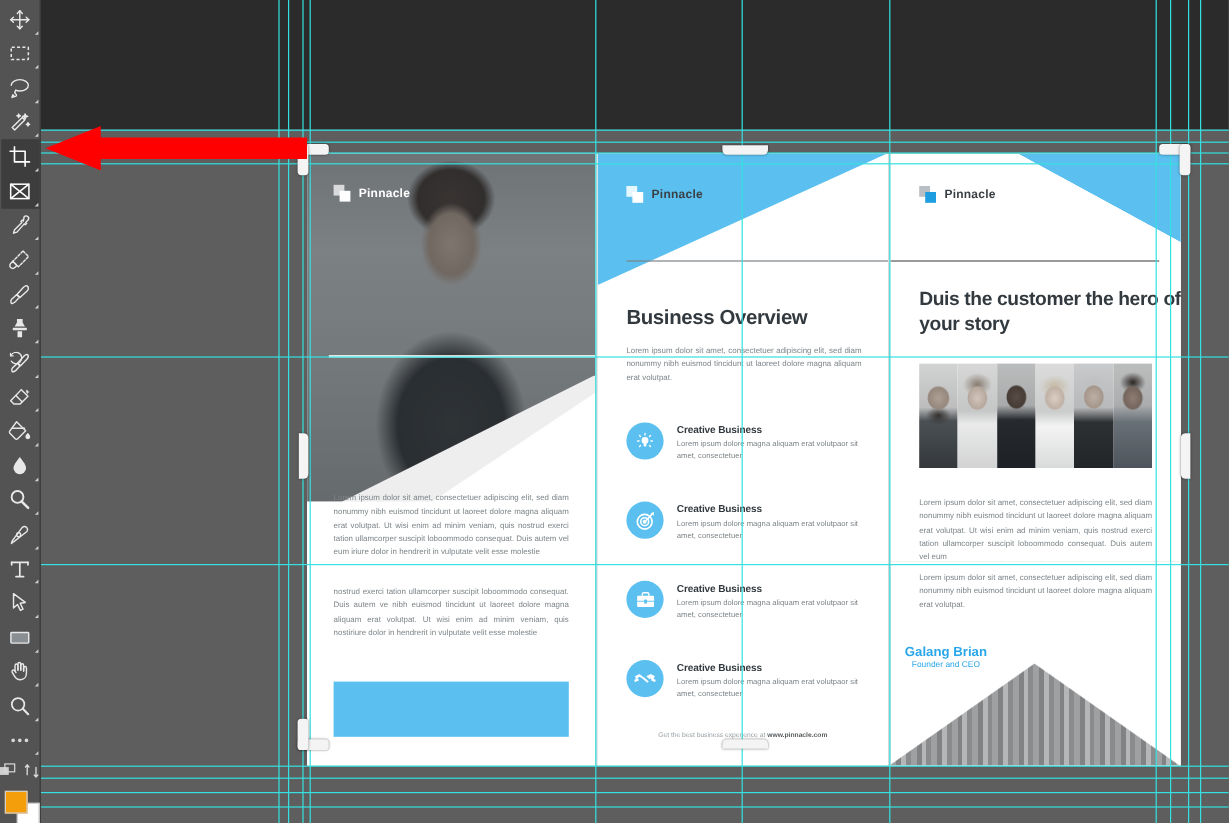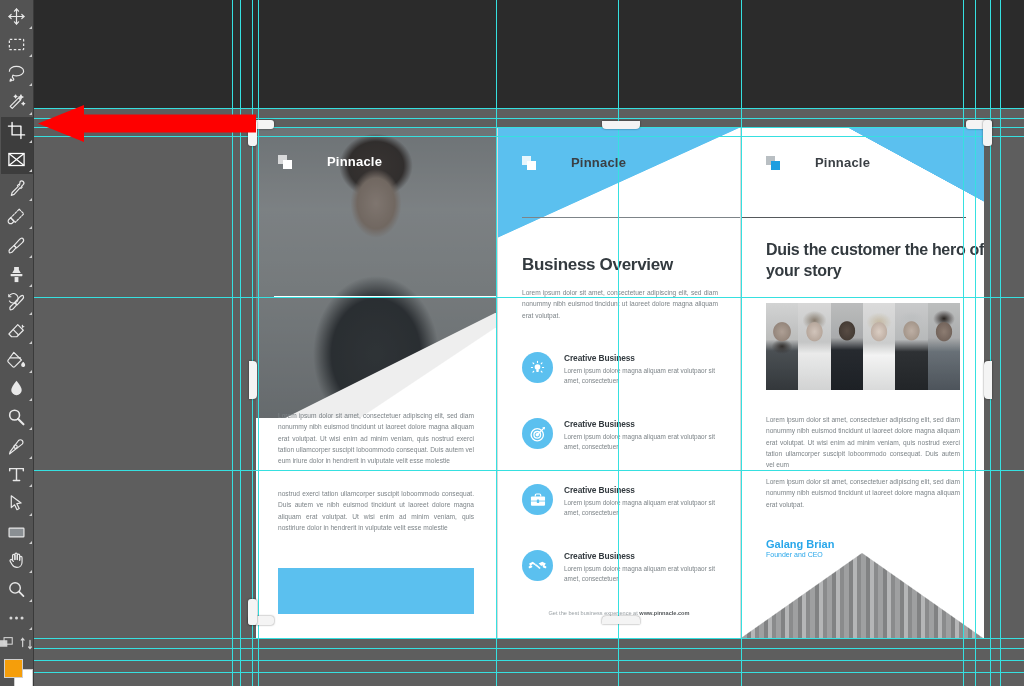--- a/index.html
+++ b/index.html
@@ -60,21 +60,21 @@
       linear-gradient(90deg,#7f8589 0%, #b9bdbe 35%, #cdd0d0 55%, #8c9194 100%);
     filter: saturate(0.55);
   }
   .hero-shade { position:absolute; inset:0; background:rgba(46,52,58,0.42); }
   .hero-rule { position:absolute; left:18px; right:0; top:168px; height:2px; background:#ffffff; }
 
   .logo { display:flex; align-items:center; gap:6px; }
   .logo-mark { position:relative; width:15px; height:14px; }
   .logo-mark .sq-a { position:absolute; left:0; top:0; width:9px; height:9px; }
   .logo-mark .sq-b { position:absolute; left:5px; top:5px; width:9px; height:9px; }
-  .logo-txt { font-size:13px; font-weight:bold; letter-spacing:.2px;margin-left:28px; }
+  .logo-txt { font-size:10px; font-weight:bold; letter-spacing:.2px; }
 
   .p1-logo { position:absolute; left:22px; top:26px; z-index:4; }
   .p1-logo .sq-a { background:#ffffff; opacity:.72; }
   .p1-logo .sq-b { background:#ffffff; }
   .p1-logo .logo-txt { color:#ffffff; }
 
   .p1-title { position:absolute; left:22px; top:110px; z-index:4; color:#fff;
      font-size:17.5px; font-weight:bold; line-height:1.32; letter-spacing:-0.2px; }
 
   .p1-diag { position:absolute; left:0; top:200px; width:240px; height:160px; z-index:3;
@@ -119,21 +119,21 @@
   .p3-logo .sq-b { background:#1e9ee0; }
   .p3-logo .logo-txt { color:#3a3f44; }
   .p3-rule { position:absolute; left:0; right:18px; top:89px; height:1px; background:#55595c; z-index:5; }
   .p3-h1 { position:absolute; left:24px; top:111px; z-index:5; color:#333a3f;
      font-size:16px; font-weight:bold; line-height:1.33; letter-spacing:-0.3px; }
   .portraits { position:absolute; left:24px; top:175px; width:194px; height:87px; display:flex; z-index:5;
      filter:saturate(.35) contrast(1.02); }
   .pf { flex:1 1 0; position:relative; overflow:hidden; }
   .p3-p1 { position:absolute; left:24px; top:286px; width:194px; z-index:5; }
   .p3-p2 { position:absolute; left:24px; top:348px; width:194px; z-index:5; }
-  .p3-name { position:absolute; left:24px; top:410px; z-index:7; }
+  .p3-name { position:absolute; left:12px; top:410px; z-index:7;text-align:center; }
   .p3-name .nm { color:#29a7ea; font-size:11px; font-weight:bold; }
   .p3-name .rl { color:#29a7ea; font-size:7px; margin-top:1px; }
   .p3-city { position:absolute; left:0; top:340px; width:242px; height:170px; z-index:4; overflow:hidden; }
   .p3-city-in { position:absolute; inset:0;
      background:
        linear-gradient(to top right, rgba(255,255,255,0) 49.6%, #ffffff 50%),
        repeating-linear-gradient(90deg, #9ba1a6 0px, #9ba1a6 5px, #7d8389 5px, #7d8389 9px, #b2b7bb 9px, #b2b7bb 13px, #868c91 13px, #868c91 17px),
        linear-gradient(180deg,#c8ccce,#6e7479);
      filter:saturate(.18); }
   .p3-city-mask { position:absolute; inset:0;

